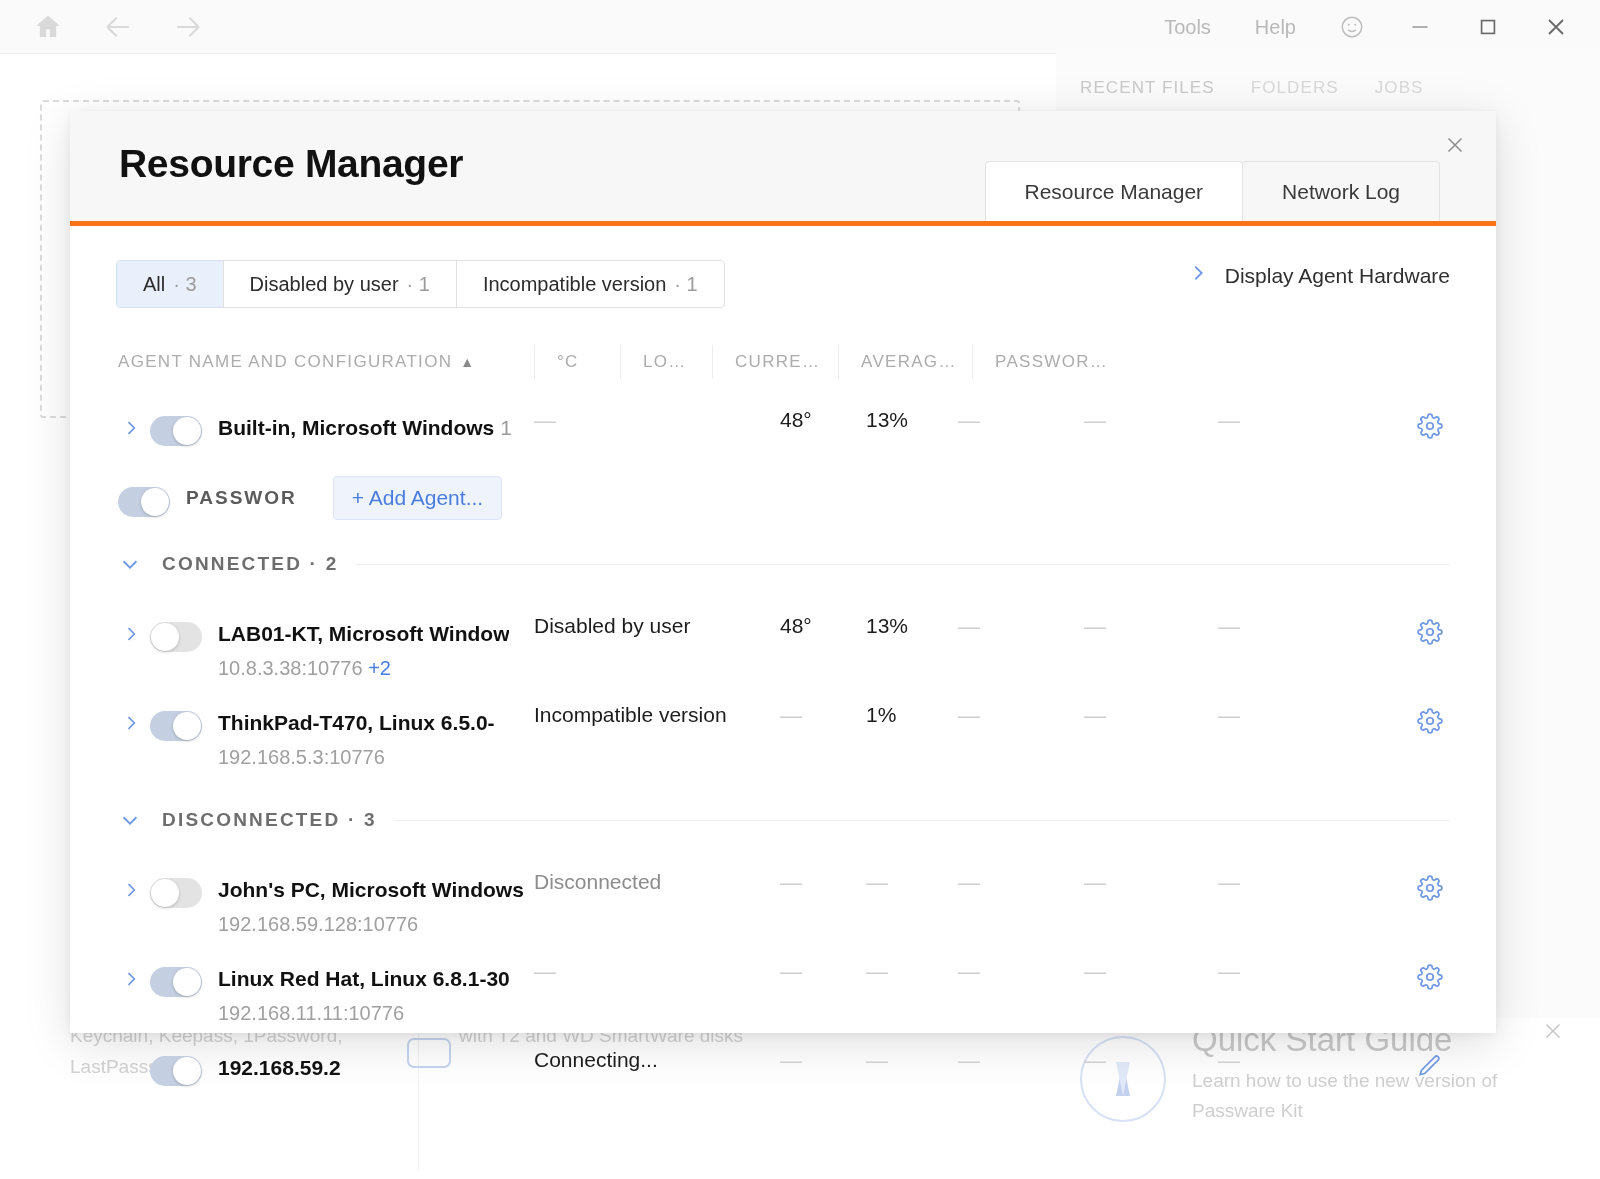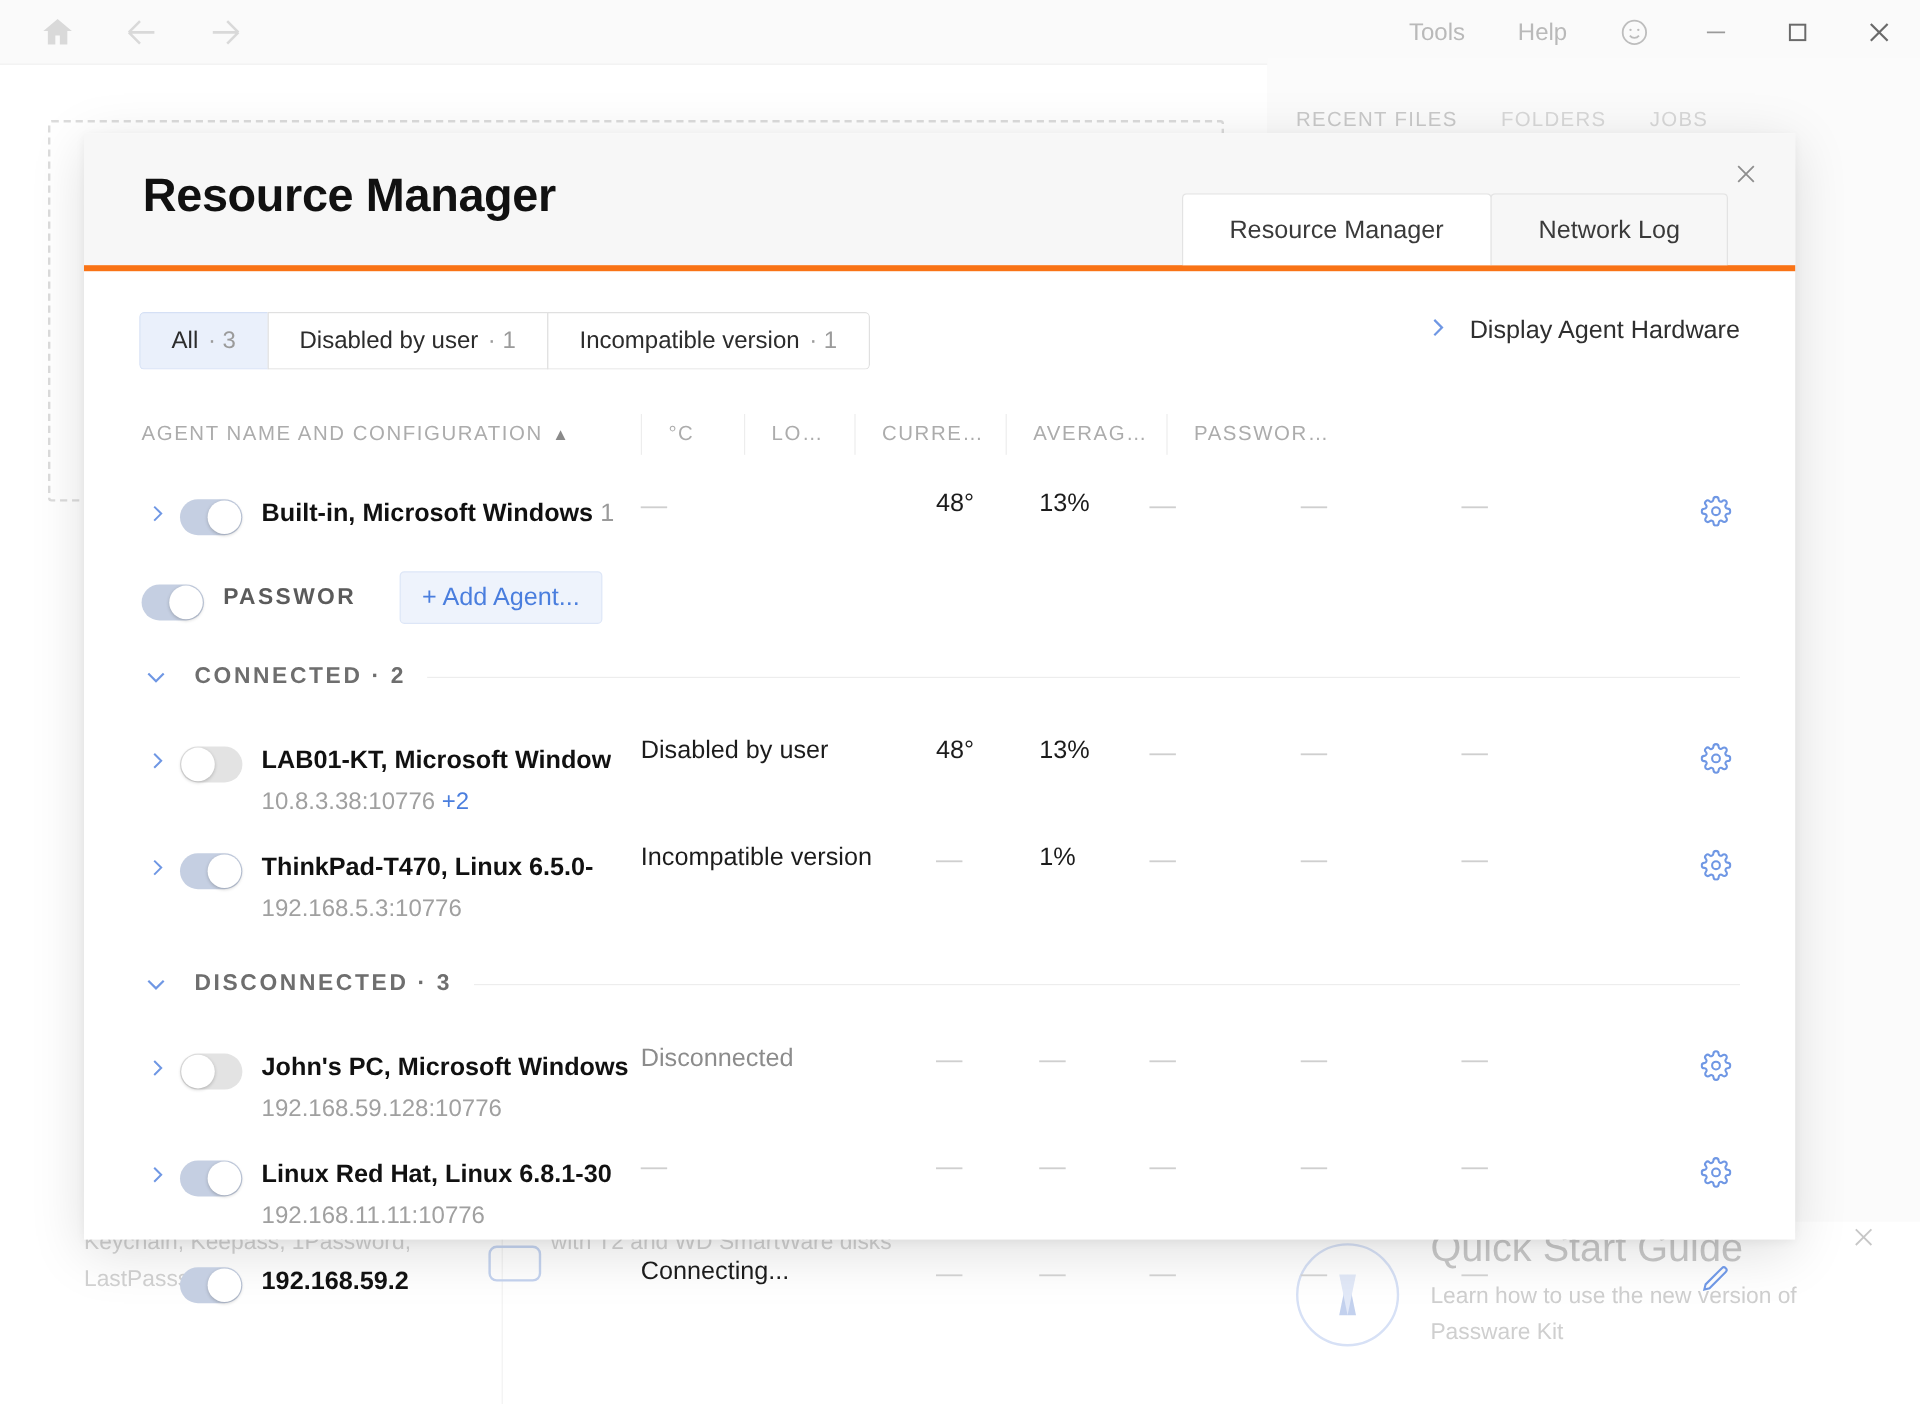--- a/index.html
+++ b/index.html
@@ -16,31 +16,31 @@
 
   .titlebar {
     position: absolute; top: 0; left: 0; width: 1600px; height: 54px;
     background: #fafafa; border-bottom: 1px solid #f0f0f0;
     display: flex; align-items: center;
   }
   .nav-icons { display: flex; align-items: center; gap: 30px; padding-left: 28px; }
   .nav-icons .ic { width: 40px; height: 40px; display: flex; align-items: center; justify-content: center; }
   .nav-icons svg { display: block; }
   .tb-right {
-    margin-left: auto; display: flex; align-items: center; gap: 0px; 
+    margin-left: auto; display: flex; align-items: center; gap: 0px; padding-right: 10px;
   }
   .tb-menu {
     font-size: 20px; color: #b9b9b9; padding: 0 22px; line-height: 54px;
   }
   .tb-btn {
     width: 68px; height: 54px; display: flex; align-items: center; justify-content: center;
   }
 
   .side-tabs {
-    position: absolute; top: 90px; left: 1080px;
+    position: absolute; top: 78px; left: 1080px;
     display: flex; gap: 36px; font-size: 17px; letter-spacing: 1.1px;
   }
   .side-tabs .st { color: #d8d8d8; }
   .side-tabs .st.active { color: #c9c9c9; }
 
   .dash-box {
     position: absolute; left: 40px; top: 100px; width: 980px; height: 318px;
     border: 2px dashed #dcdcdc; border-radius: 3px;
   }
   .bg-panel {

